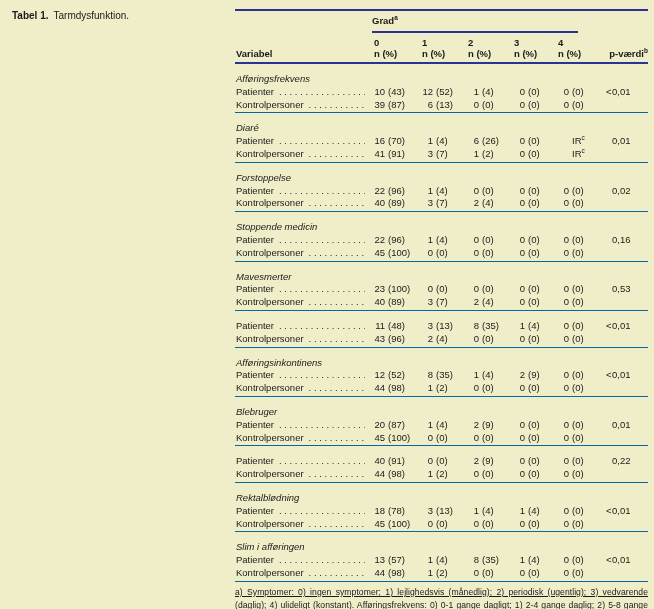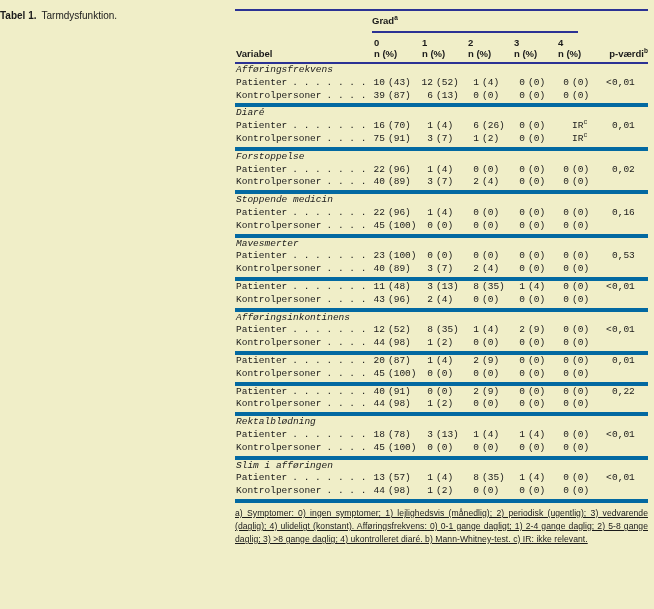--- a/index.html
+++ b/index.html
@@ -6,21 +6,21 @@
   html, body { background: #e8e8e0; }
   .page {
     position: relative;
     width: 654px; height: 609px;
     background: #f0eec8;
     font-family: "Liberation Sans", sans-serif;
     color: #1a1a1a;
     overflow: hidden;
   }
   .caption {
-    position: absolute; left: 0; top: 9px;
+    position: absolute; left: 12px; top: 9px;
     font-size: 10px; line-height: 13px; text-align: right;
   }
   .caption .cap-b { font-weight: bold; margin-right: 5px; }
 
   .tbl { position: absolute; left: 235px; top: 9px; width: 413px; }
   .rule { height: 2px; background: #2b3294; }
   .gradrow { padding: 4px 0 3px 137px; height: 20px; font-size: 9.5px; font-weight: bold; }
   .gradline { margin-left: 137px; width: 206px; height: 2px; background: #2b3294; }
 
   .headrow {
@@ -28,21 +28,21 @@
     padding: 4px 0 3px; border-bottom: 2px solid #2b3294;
     font-size: 9.5px; font-weight: bold;
   }
   .hvar { width: 137px; padding-left: 1px; }
   .hcol { padding-left: 2px; }
   .hcol div { line-height: 11px; }
   .hp { flex: 1; text-align: right; }
   .w0 { width: 48px; } .w1 { width: 46px; } .w2 { width: 46px; }
   .w3 { width: 44px; } .w4 { width: 44px; }
 
-  .group { border-bottom: 4px solid #0369a1; padding: 0 0 1px; font-size: 9.5px; font-family: Liberation Mono, monospace; }
+  .group { border-bottom: 1px solid #0369a1; padding: 9px 0 1px; font-size: 9.5px; }
   .gname { font-style: italic; line-height: 12.8px; padding-left: 1px; }
   .row { display: flex; align-items: baseline; line-height: 12.8px; }
   .lblwrap { display: flex; width: 137px; align-items: baseline; }
   .rl { white-space: nowrap; padding-left: 1px; }
   .lead { flex: 1 0 0; min-width: 0; overflow: hidden; white-space: nowrap; margin: 0 7px 0 5px; }
   .cell { display: inline-block; white-space: nowrap; }
   .num { display: inline-block; width: 13px; text-align: right; }
   .val { margin-left: 3px; }
   sup { font-size: 6.5px; line-height: 0; }
   .pcell { flex: 1; padding-left: 6px; white-space: nowrap; }
@@ -135,21 +135,21 @@
             <span class="cell w2"><span class="num">6</span><span class="val">(26)</span><sup></sup></span>
             <span class="cell w3"><span class="num">0</span><span class="val">(0)</span><sup></sup></span>
             <span class="cell w4"><span class="num"></span><span class="val">IR</span><sup>c</sup></span>
             <span class="pcell"><span class="pfx"></span><span>0,01</span></span>
           </div>
           <div class="row">
             <span class="lblwrap">
               <span class="rl">Kontrolpersoner</span>
               <span class="lead">. . . . . . . . . . . . . . . . . . . . . . . . . . . . . . . . . . . . . . . .</span>
             </span>
-            <span class="cell w0"><span class="num">75</span><span class="val">(91)</span><sup></sup></span>
+            <span class="cell w0"><span class="num">41</span><span class="val">(91)</span><sup></sup></span>
             <span class="cell w1"><span class="num">3</span><span class="val">(7)</span><sup></sup></span>
             <span class="cell w2"><span class="num">1</span><span class="val">(2)</span><sup></sup></span>
             <span class="cell w3"><span class="num">0</span><span class="val">(0)</span><sup></sup></span>
             <span class="cell w4"><span class="num"></span><span class="val">IR</span><sup>c</sup></span>
             <span class="pcell"><span class="pfx"></span><span></span></span>
           </div>
         </div>
         <div class="group">
           <div class="gname">Forstoppelse</div>
           <div class="row">
@@ -278,20 +278,21 @@
             </span>
             <span class="cell w0"><span class="num">44</span><span class="val">(98)</span><sup></sup></span>
             <span class="cell w1"><span class="num">1</span><span class="val">(2)</span><sup></sup></span>
             <span class="cell w2"><span class="num">0</span><span class="val">(0)</span><sup></sup></span>
             <span class="cell w3"><span class="num">0</span><span class="val">(0)</span><sup></sup></span>
             <span class="cell w4"><span class="num">0</span><span class="val">(0)</span><sup></sup></span>
             <span class="pcell"><span class="pfx"></span><span></span></span>
           </div>
         </div>
         <div class="group">
+          <div class="gname">Blebruger</div>
           <div class="row">
             <span class="lblwrap">
               <span class="rl">Patienter</span>
               <span class="lead">. . . . . . . . . . . . . . . . . . . . . . . . . . . . . . . . . . . . . . . .</span>
             </span>
             <span class="cell w0"><span class="num">20</span><span class="val">(87)</span><sup></sup></span>
             <span class="cell w1"><span class="num">1</span><span class="val">(4)</span><sup></sup></span>
             <span class="cell w2"><span class="num">2</span><span class="val">(9)</span><sup></sup></span>
             <span class="cell w3"><span class="num">0</span><span class="val">(0)</span><sup></sup></span>
             <span class="cell w4"><span class="num">0</span><span class="val">(0)</span><sup></sup></span>

